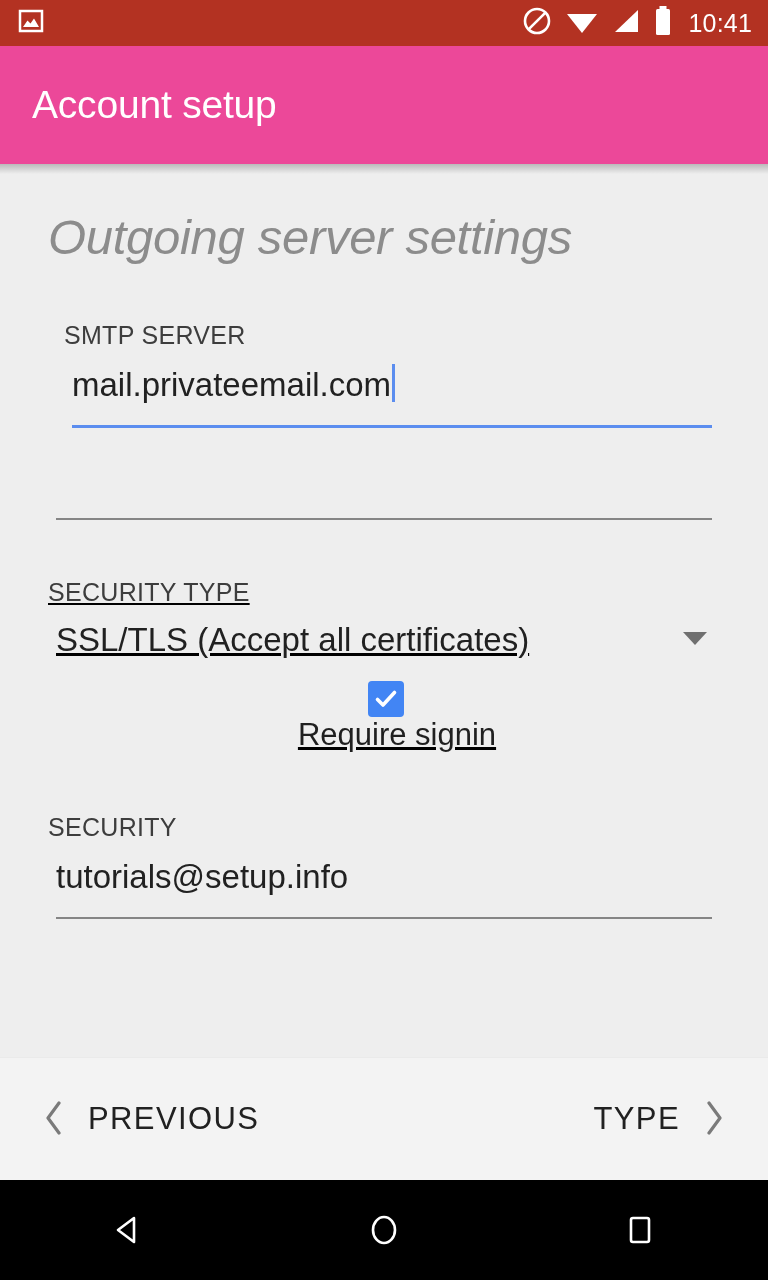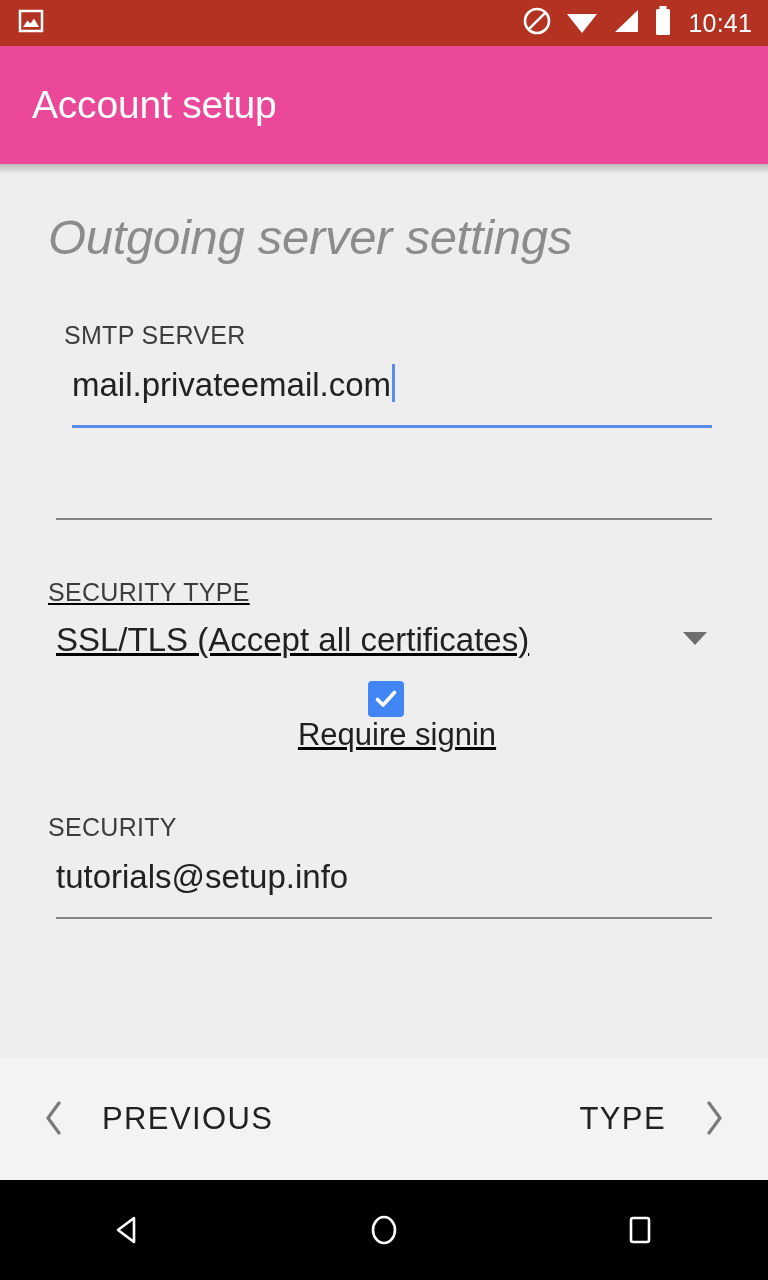--- a/index.html
+++ b/index.html
@@ -185,21 +185,21 @@
     background: #f3f3f3;
     border-top: 1px solid #eaeaea;
     display: flex;
     align-items: center;
     justify-content: space-between;
     padding: 0 36px;
   }
   .nav-btn {
     display: flex;
     align-items: center;
-    gap: 38px;
+    gap: 24px;
     background: none;
     border: none;
     cursor: pointer;
     padding: 14px 8px;
     text-align: center;
   }
   .nav-btn-label {
     font-size: 31px;
     letter-spacing: 1.4px;
     color: #212121;

